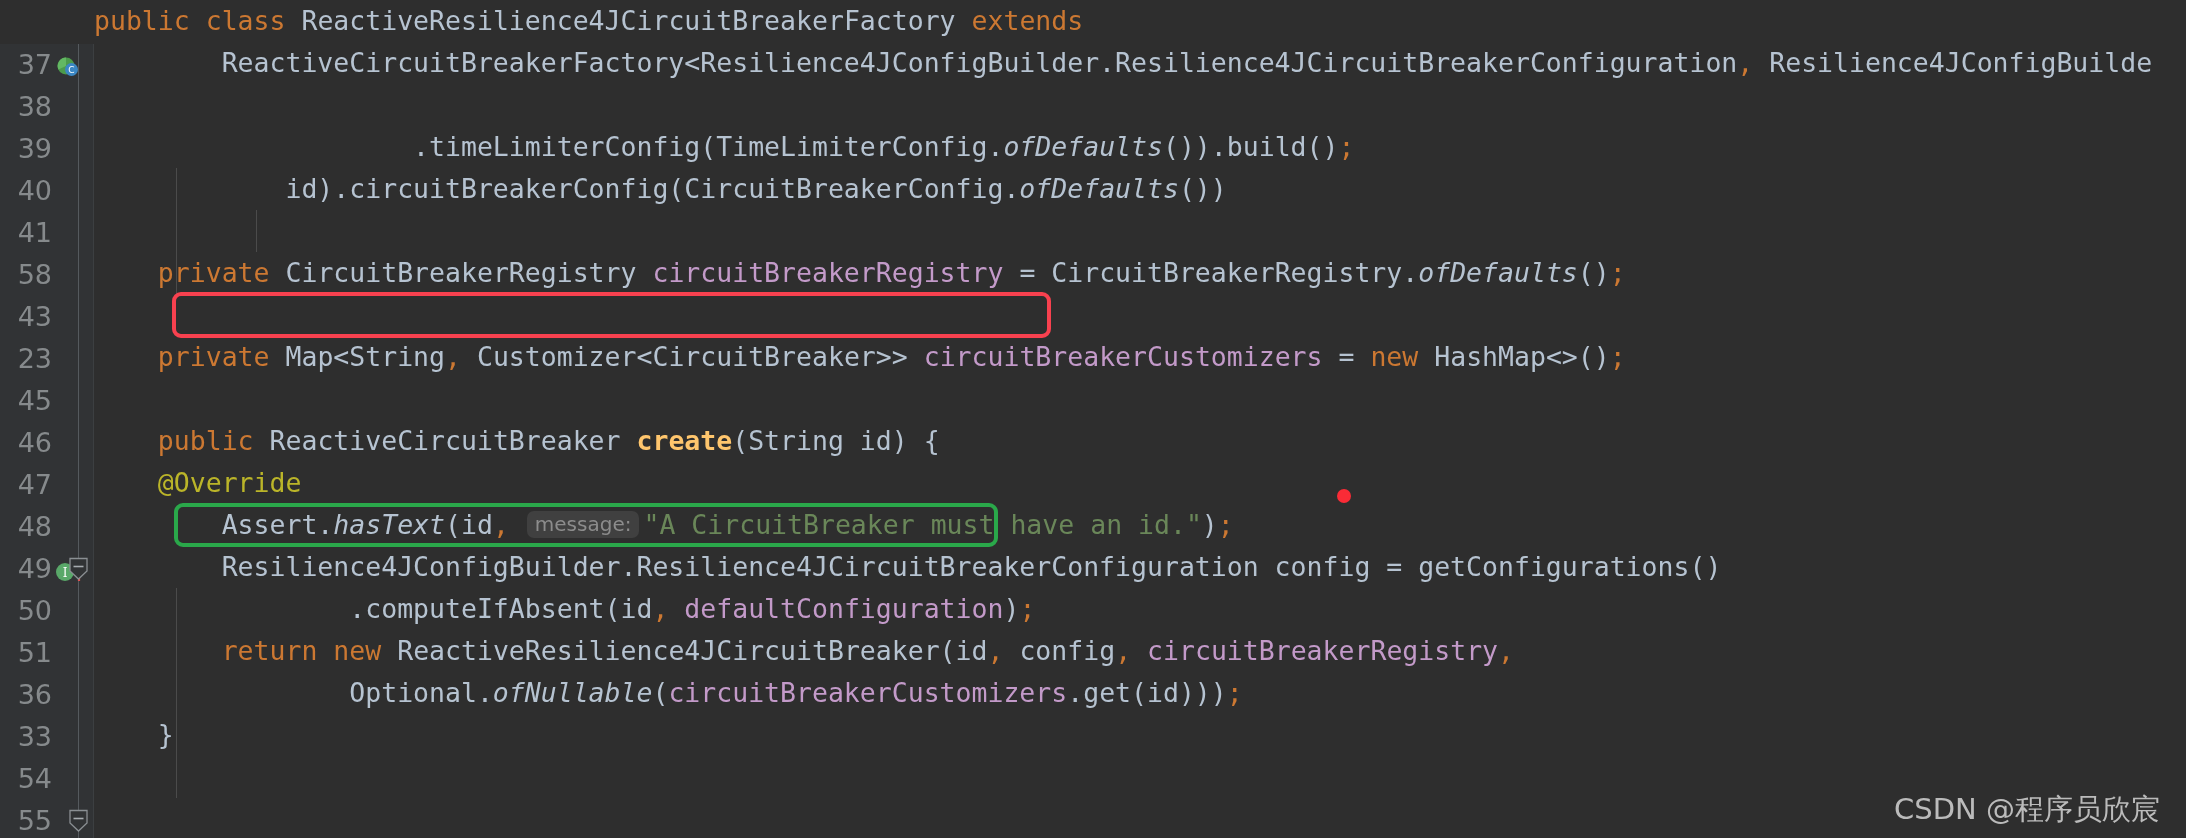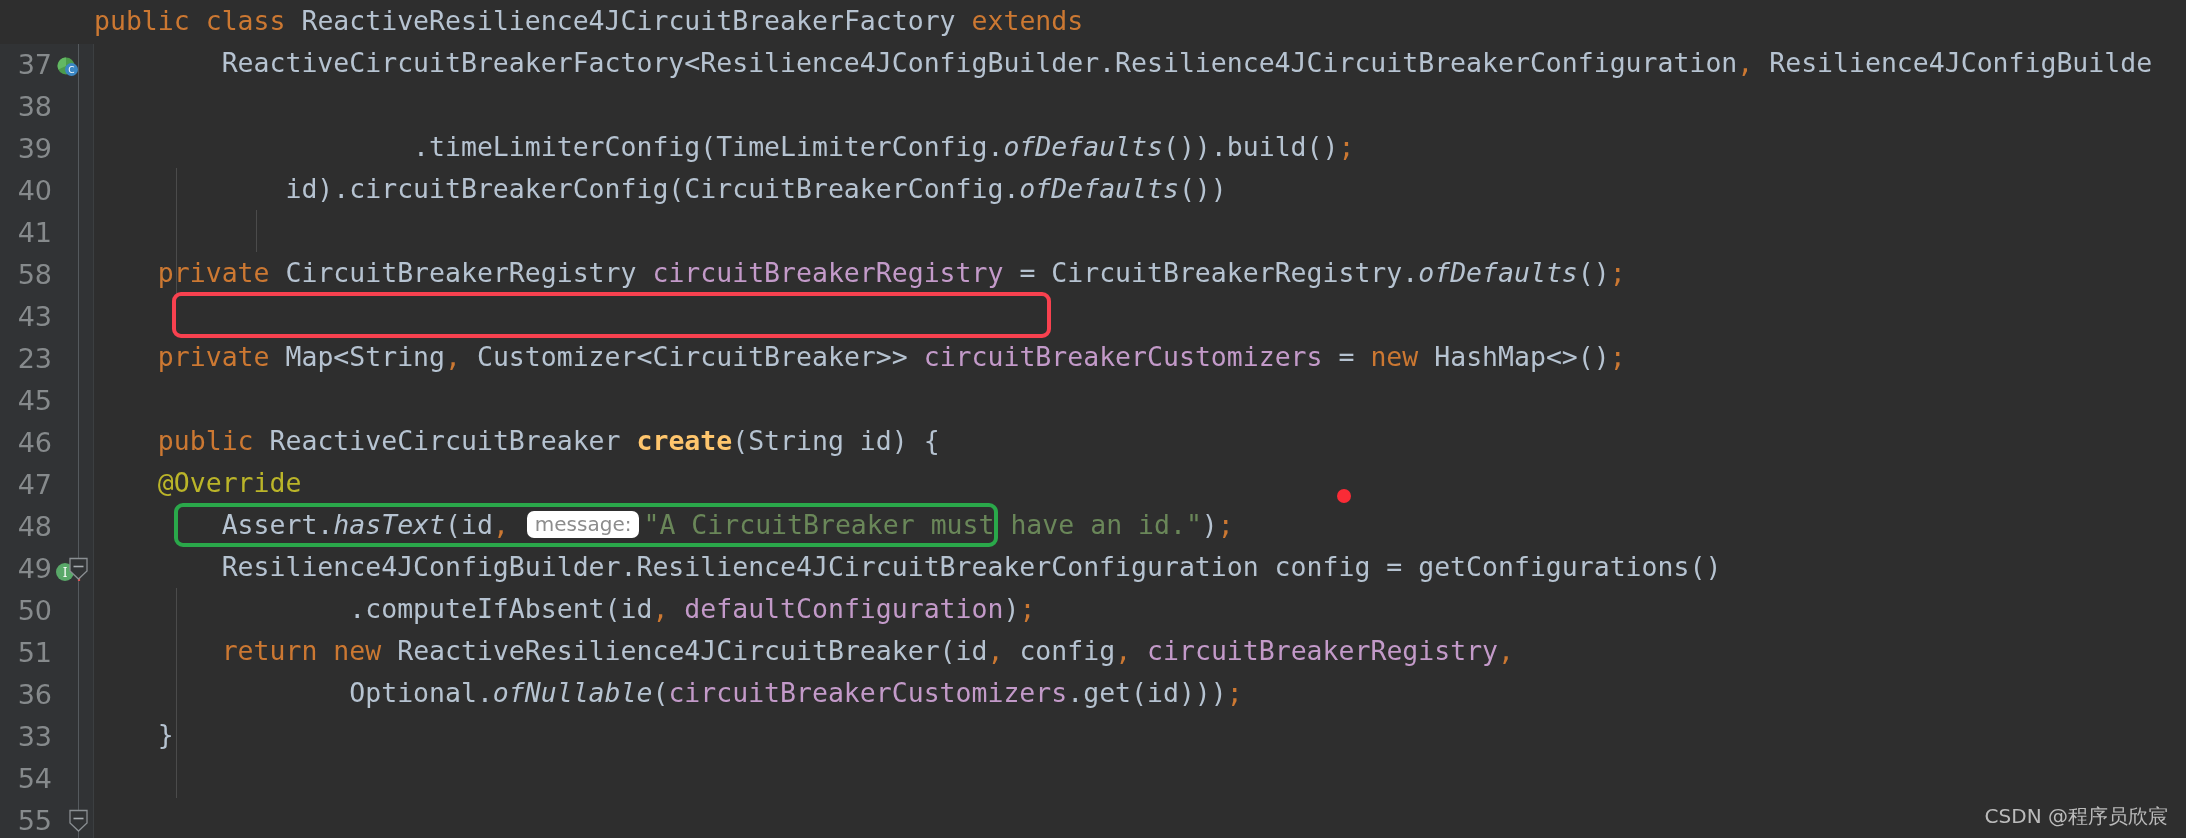--- a/index.html
+++ b/index.html
@@ -95,21 +95,21 @@
   .fld  { color: #c39ac9; }
   .str  { color: #6a8759; }
   .anno { color: #bbb529; }
   .meth { color: #ffc66d; font-weight: bold; }
   .stat { color: #b6c3d1; font-style: italic; }
   .punc { color: #cc7832; }
 
   
   .hint {
     display: inline-block;
-    background: #ffffff;
+    background: #404040;
     color: #8c8c8c;
     font-size: 20px;
     font-family: "DejaVu Sans", sans-serif;
     border-radius: 7px;
     padding: 1px 8px 2px 8px;
     margin: 0 4px 0 2px;
     position: relative;
     top: -3px;
     line-height: 24px;
   }
@@ -147,24 +147,24 @@
   #reddot {
     position: absolute;
     width: 14px; height: 14px;
     border-radius: 50%;
     background: #fa2b36;
   }
 
   
   #watermark {
     position: absolute;
-    right: 18px;
+    right: 26px;
     bottom: 8px;
     color: #cfcfcf;
-    font-size: 20px;
+    font-size: 29px;
     font-family: "DejaVu Sans", sans-serif;
     opacity: .88;
     white-space: nowrap;
     text-align: right;
   }
 </style>
 </head>
 <body>
 
 <div id="editor">

